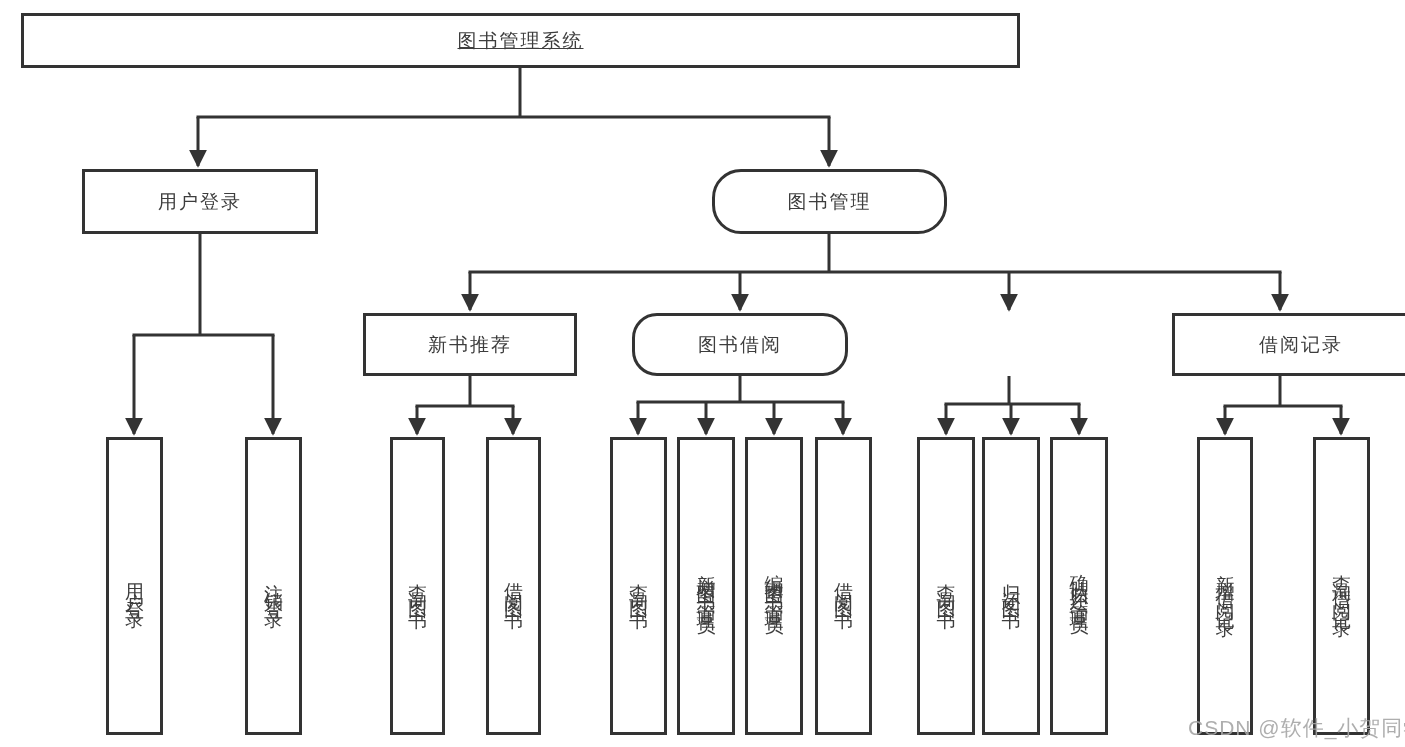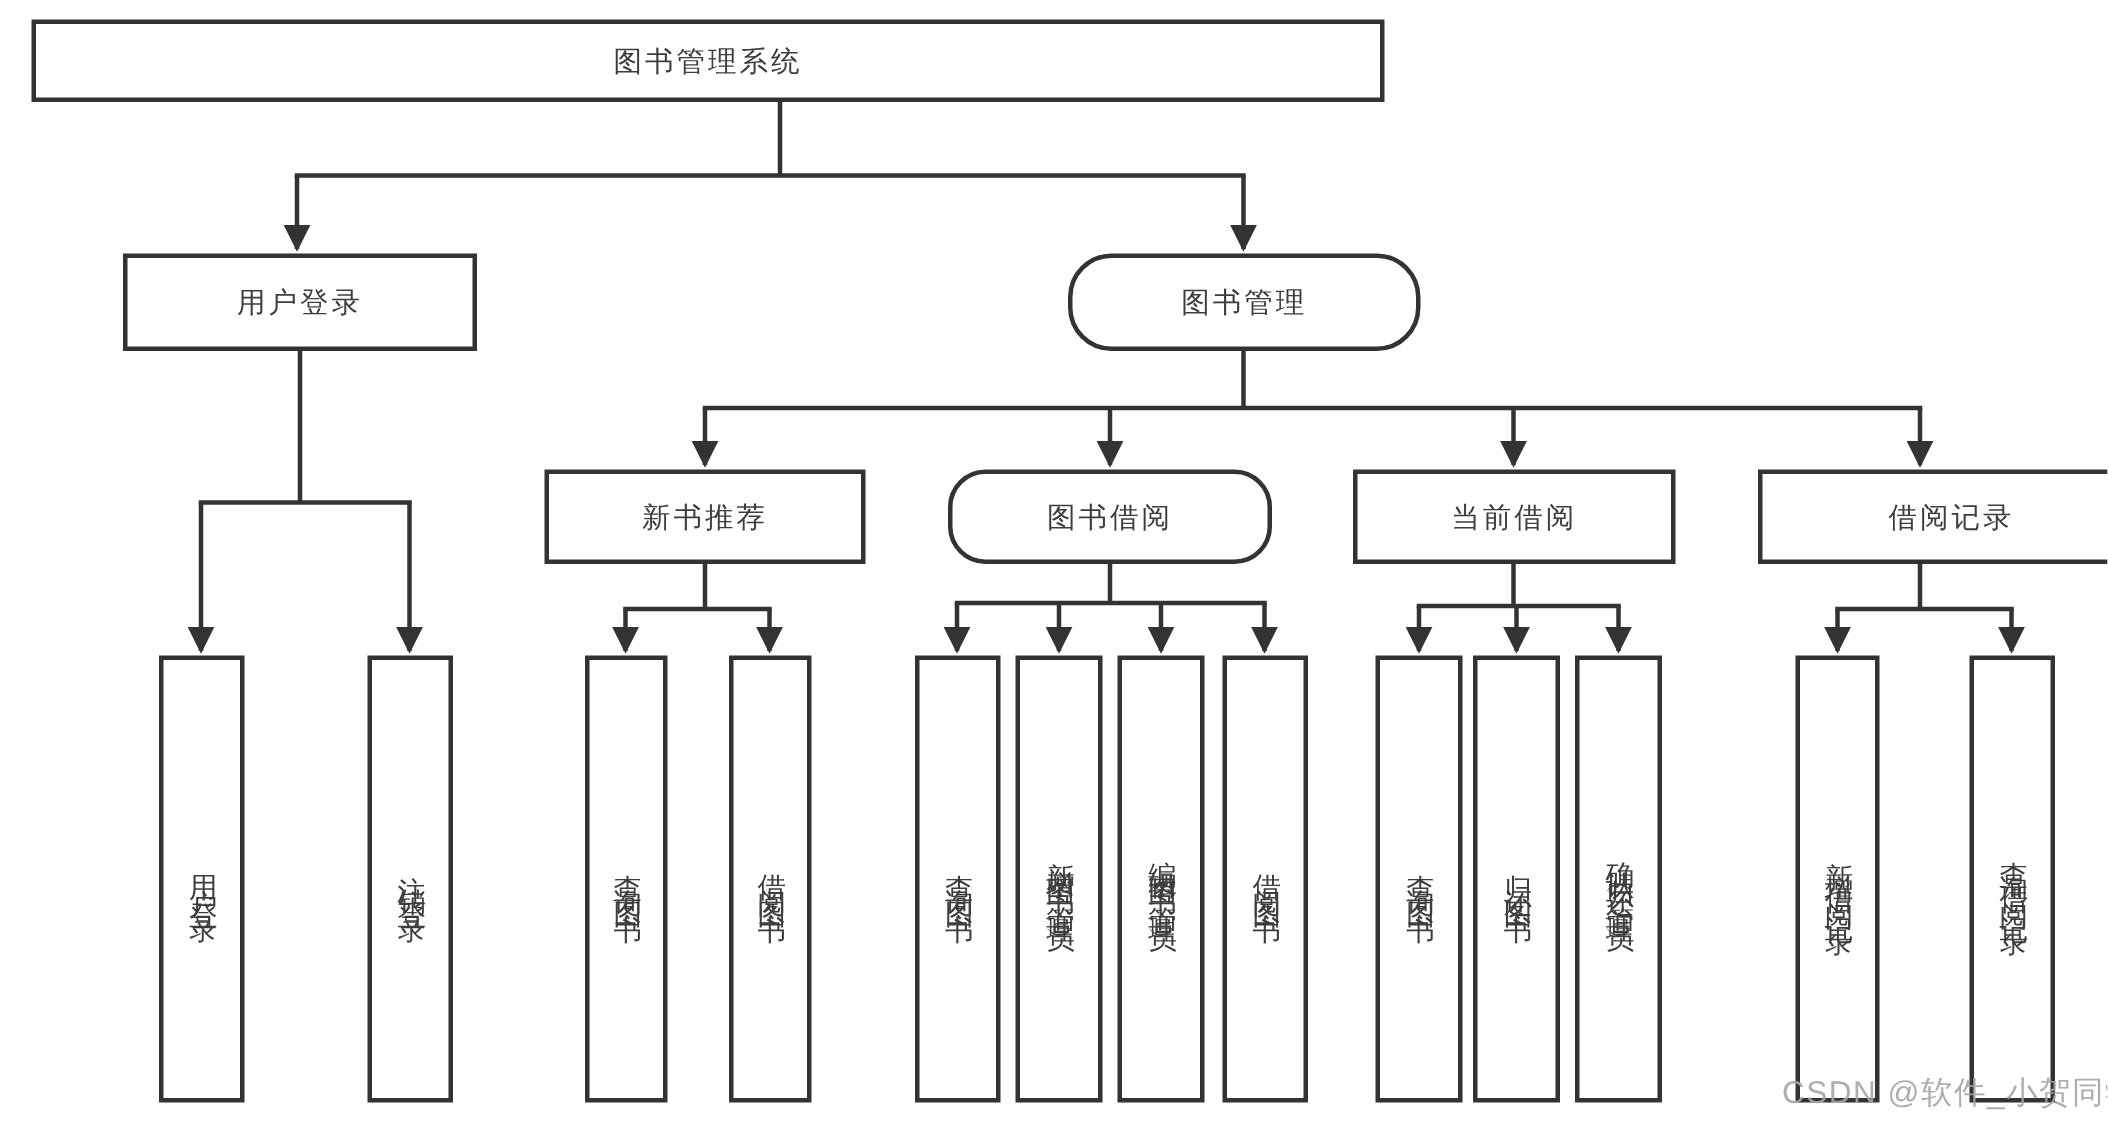--- a/index.html
+++ b/index.html
@@ -118,28 +118,27 @@
       <line x1="1011" y1="404" x2="1011" y2="434" marker-end="url(#arrow)"></line>
       <line x1="1079" y1="404" x2="1079" y2="434" marker-end="url(#arrow)"></line>
 
       <line x1="1280" y1="376" x2="1280" y2="406"></line>
       <line x1="1223.5" y1="406" x2="1342.5" y2="406"></line>
       <line x1="1225" y1="406" x2="1225" y2="434" marker-end="url(#arrow)"></line>
       <line x1="1341" y1="406" x2="1341" y2="434" marker-end="url(#arrow)"></line>
     </g>
   </svg>
 
-  <div class="hbox" style="left:21px; top:13px; width:902px; height:55px;">图书管理系统</div>
+  <div class="hbox" style="left:21px; top:13px; width:999px; height:55px;text-decoration:underline;">图书管理系统</div>
 
   <div class="hbox" style="left:82px; top:169px; width:236px; height:65px;">用户登录</div>
   <div class="hbox" style="left:712px; top:169px; width:235px; height:65px;border-radius:29px;">图书管理</div>
 
   <div class="hbox" style="left:363px; top:313px; width:214px; height:63px;">新书推荐</div>
   <div class="hbox" style="left:632px; top:313px; width:216px; height:63px;border-radius:25px;">图书借阅</div>
-  <div class="hbox" style="left:902px; top:313px; width:215px; height:63px;">当前借阅</div>
   <div class="hbox" style="left:1172px; top:313px; width:258px; height:63px;">借阅记录</div>
 
   <div class="vbox" style="left:106px; width:57px;">
     <span class="vtext">用户登录</span>
   </div>
   <div class="vbox" style="left:245px; width:57px;">
     <span class="vtext">注销登录</span>
   </div>
 
   <div class="vbox" style="left:390px; width:55px;">

